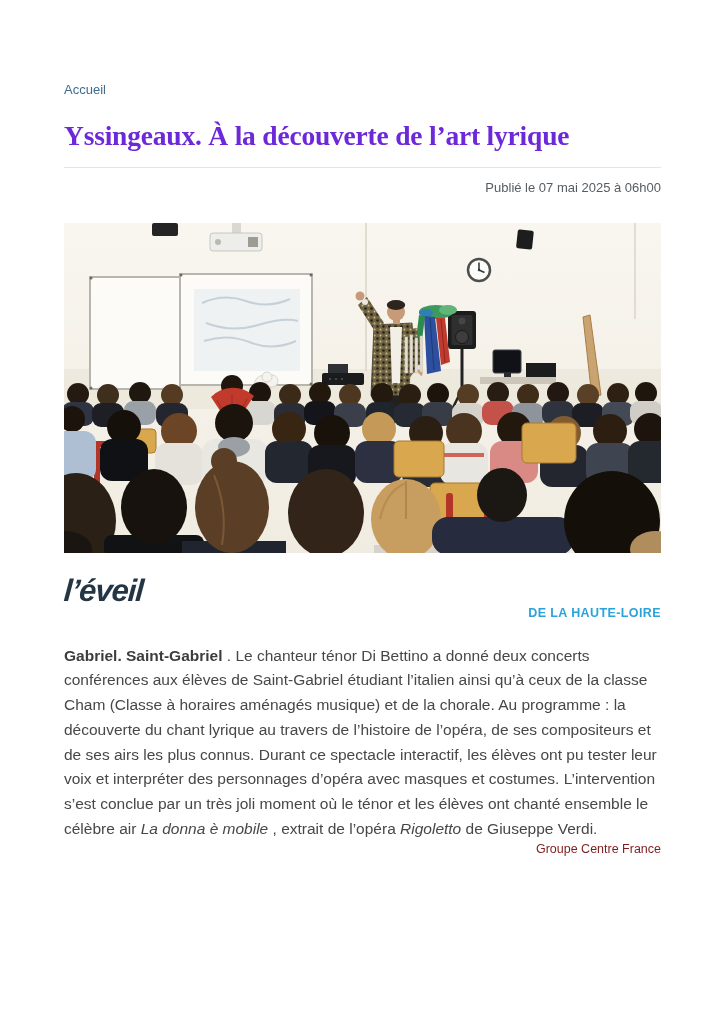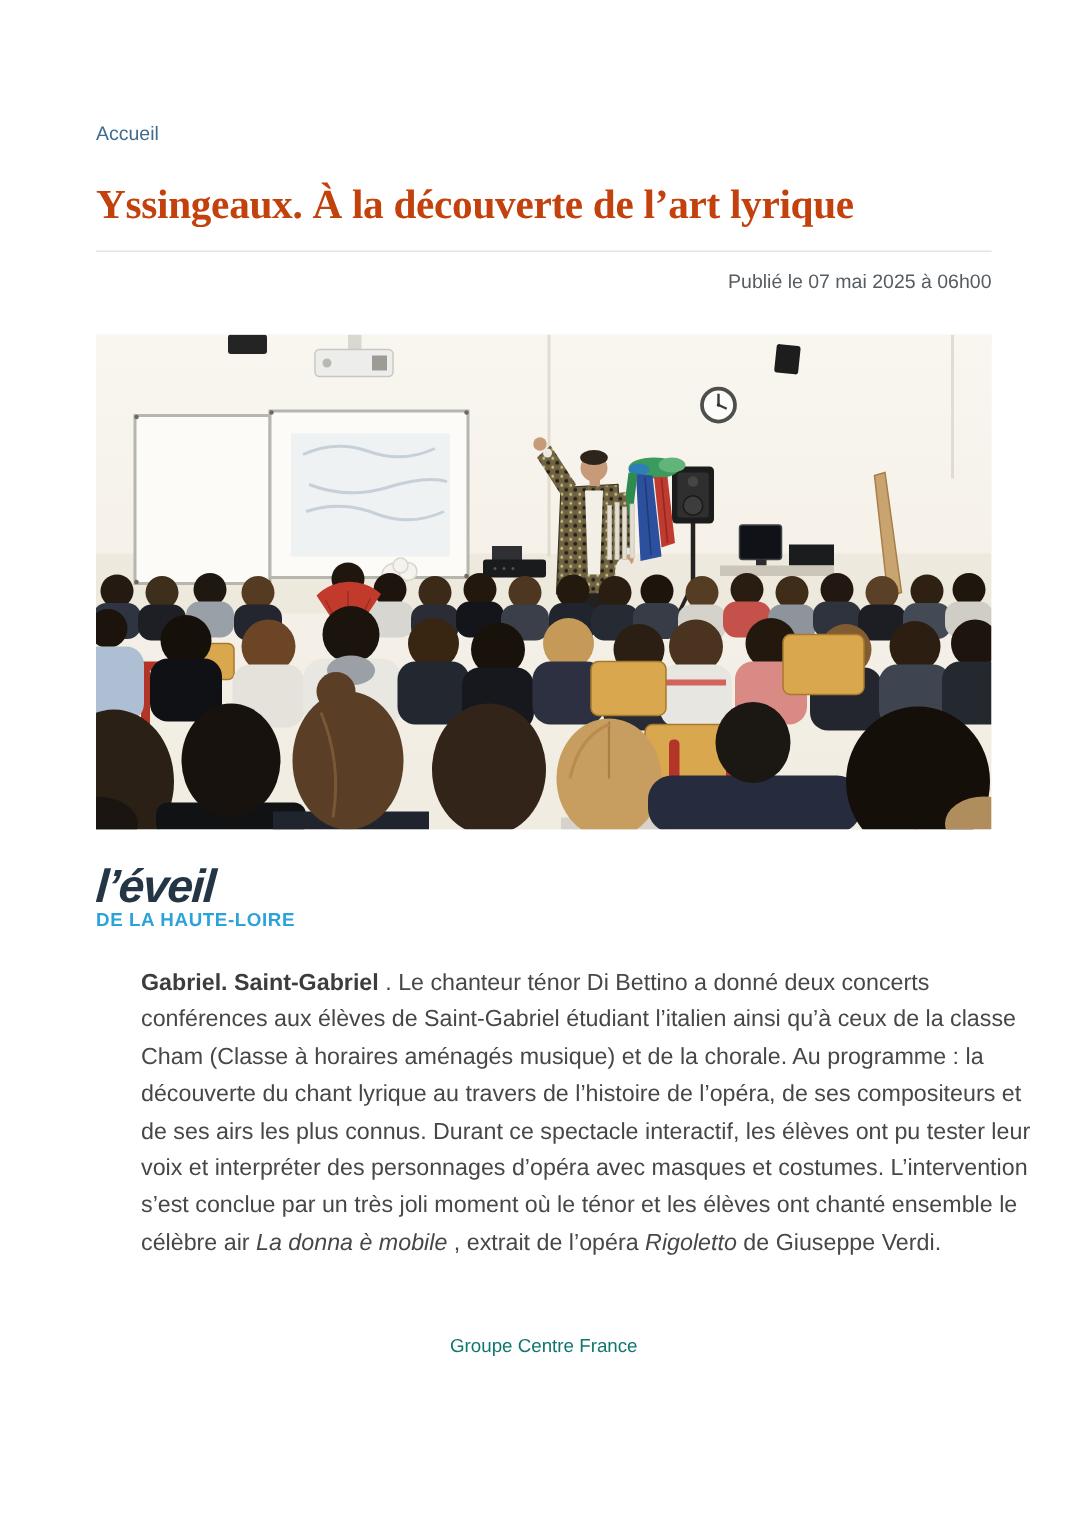--- a/index.html
+++ b/index.html
@@ -19,21 +19,21 @@
     font-size: 13px; line-height: 16px;
     color: #3f6b8e; text-decoration: none;
     cursor: pointer;
   }
   h1.article-title {
     margin-top: 21px;
     font-family: "Liberation Serif", "DejaVu Serif", serif;
     font-weight: 700;
     font-size: 27.5px; line-height: 1.2;
     letter-spacing: -0.2px;
-    color: #c2410c;
+    color: #6d28d9;
     white-space: nowrap;
   }
   .title-divider {
     border: none; border-top: 1px solid #e4e4e2;
     margin-top: 15px;
   }
   .publish-date {
     margin-top: 12px;
     font-size: 13px; color: #565c60; text-align: right;
   }
@@ -51,36 +51,35 @@
     font-size: 31px; letter-spacing: -1px;
     color: #243645;
     transform: skewX(-4deg);
     display: inline-block;
   }
   .logo-region {
     margin-top: 1px;
     font-weight: 700; font-size: 12.5px;
     letter-spacing: 0.4px;
     color: #2ba3d8;
+    text-align: right;
   }
 
   .article-body {
     margin-top: 24px;
     width: 597px;
     font-size: 15.5px; line-height: 1.6;
     color: #474747;
-    margin-left: 30px;
   }
   .article-body strong { color: #3d3d3d; font-weight: 700; }
   .article-body em { font-style: italic; }
 
   .page-footer {
-    margin-top: 48px;
-    text-align: center;
-    font-size: 12.5px; color: #0f766e;
+    text-align: right;
+    font-size: 12.5px; color: #7f1d1d;
   }
 </style>
 </head>
 <body>
 
 <div class="page">
   <div class="content">
 
     <a class="breadcrumb-link" href="#">Accueil</a>
 

